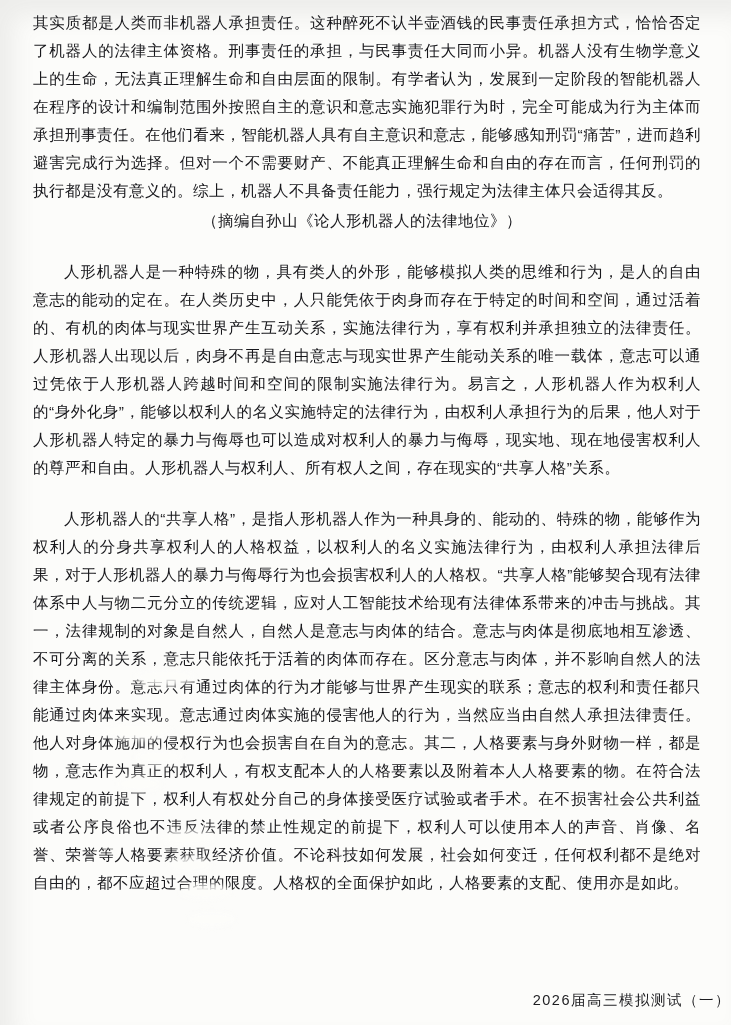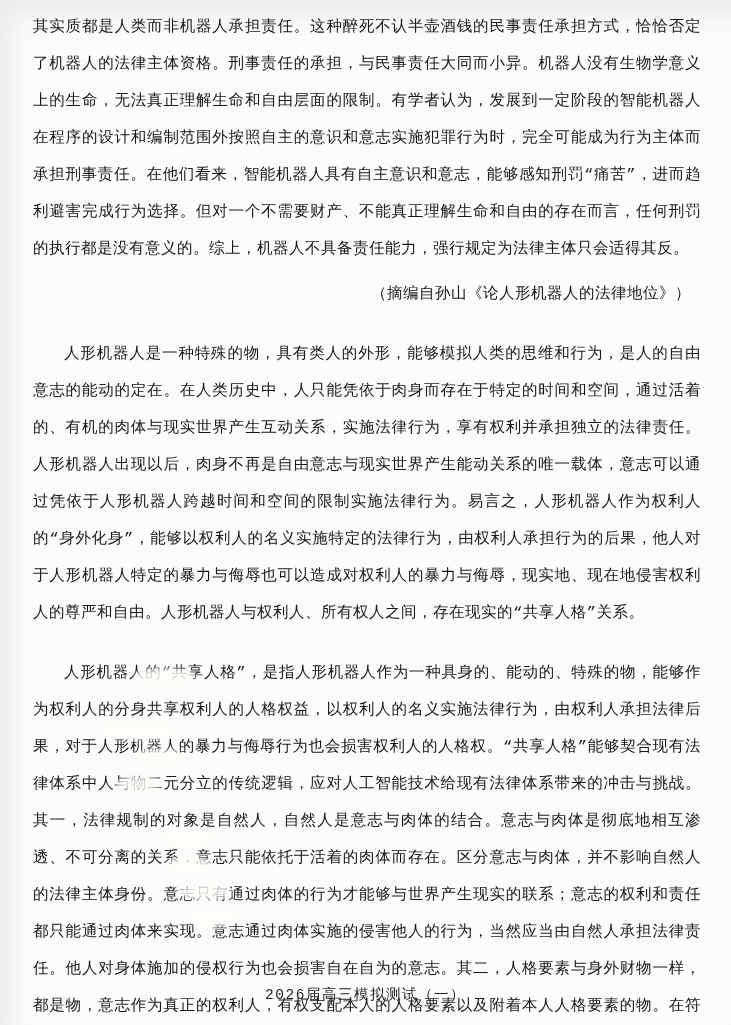--- a/index.html
+++ b/index.html
@@ -8,55 +8,55 @@
     background: #e9e8e6;
   }
   .page {
     position: relative;
     width: 731px;
     height: 1025px;
     margin: 0 auto;
     background: #fcfcfa;
     box-sizing: border-box;
     padding: 9px 30px 0 33px;
-    font-family: Liberation Mono, monospace;
+    font-family: Liberation Sans, sans-serif;
     color: #17171b;
     font-size: 15.5px;
-    line-height: 37px;
+    line-height: 28px;
     letter-spacing: 0.5px;
     text-align: justify;
     overflow: hidden;
   }
   
   .page::before {
     content: "";
     position: absolute;
     inset: 0;
     pointer-events: none;
     box-shadow: inset 14px 16px 22px rgba(110,110,105,0.10);
   }
   p { margin: 0; }
   .para-indent { text-indent: 2em; margin-top: 23px; }
   .para-flush  { text-indent: 0; }
   .attribution {
-    text-align: right;
+    text-align: center;
     padding-right: 10px;
-    margin: 8px 0 3px 0;
+    margin: 2px 0 3px 0;
   }
   .heading {
     font-weight: bold;
     text-indent: 1.3em;
     margin: 4px 0 2px 0;
   }
   .footer {
     position: absolute;
     left: 0;
     right: 0;
     bottom: 11px;
-    text-align: center;
+    text-align: right;
     font-size: 14.5px;
     letter-spacing: 1.5px;
     color: #1d1d20;
   }
   .smudge {
     position: absolute;
     background: rgba(252, 252, 250, 0.82);
     border-radius: 50%;
     filter: blur(2.5px);
     pointer-events: none;

